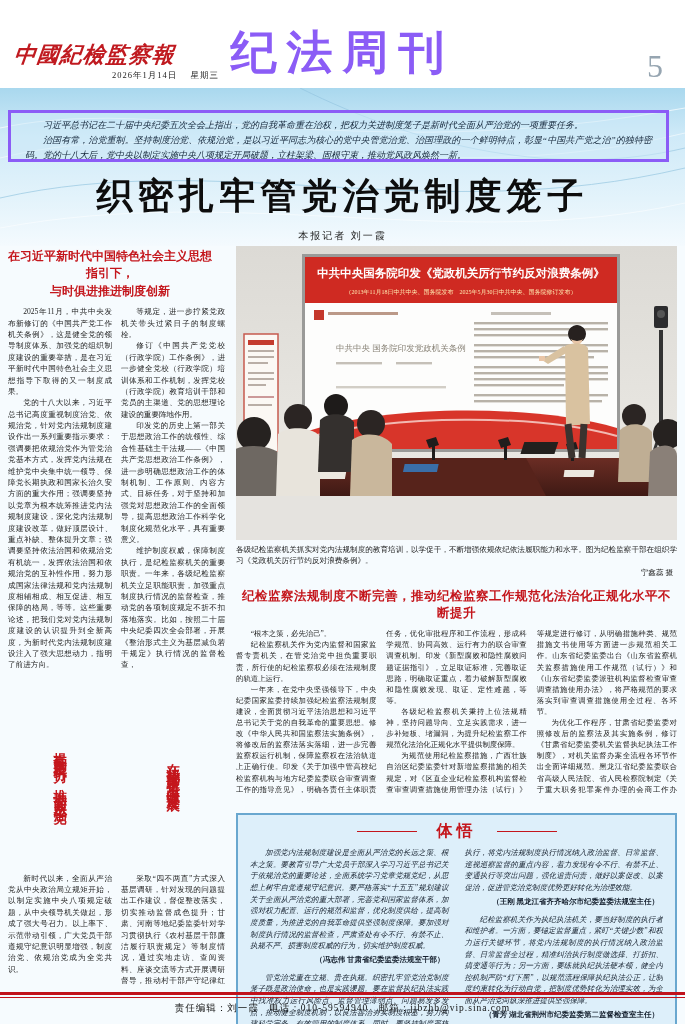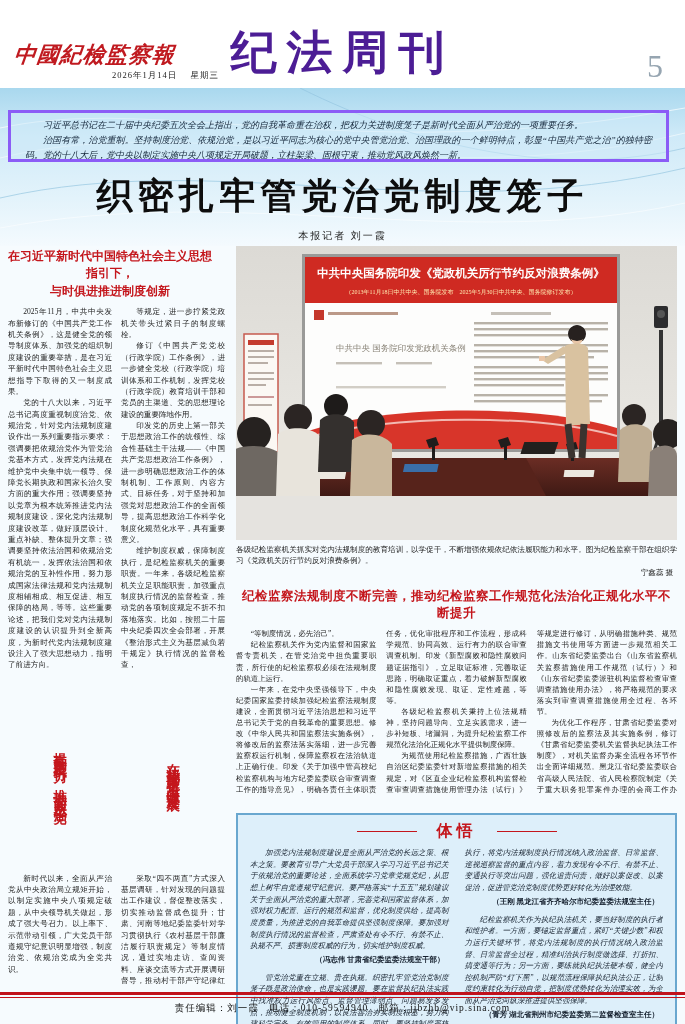--- a/index.html
+++ b/index.html
@@ -6,21 +6,21 @@
   body{
     width:685px;height:1024px;position:relative;overflow:hidden;
     background:#f6fbfe;
     font-family:"Liberation Serif", serif;
     color:#222;
   }
   
   .masthead{position:absolute;left:0;top:0;width:685px;height:88px;background:#fff;border-bottom:1px solid #555;}
   .paper-logo{position:absolute;left:14px;top:40px;font-size:22px;font-weight:bold;color:#c01a20;font-style:italic;transform:skewX(-6deg);letter-spacing:1px;white-space:nowrap;}
   .paper-date{position:absolute;left:112px;top:70px;font-size:8.5px;color:#222;letter-spacing:1px;white-space:nowrap;}
-  .weekly-title{position:absolute;left:0;right:0;top:22px;text-align:center;font-size:46px;font-weight:bold;color:#4c1d95;letter-spacing:10px;font-family:"Liberation Serif",serif;}
+  .weekly-title{position:absolute;left:0;right:0;top:22px;text-align:center;font-size:46px;font-weight:bold;color:#8b5cf6;letter-spacing:10px;font-family:"Liberation Serif",serif;}
   .page-num{position:absolute;right:22px;top:48px;font-size:32px;color:#96a5b1;font-family:"Liberation Serif",serif;}
   
   .blue-zone{position:absolute;left:0;top:88px;width:685px;height:158px;
     background:linear-gradient(180deg,#a9d8ee 0%,#cfeaf8 30%,#e3f3fb 70%,#f4fafe 100%);}
   .waves{position:absolute;left:0;top:0;width:100%;height:100%;}
   
   .intro-box{position:absolute;left:8px;top:110px;width:661px;height:52px;
     border:3px solid #8b5cf6;background:rgba(205,233,247,.55);
     padding:5px 14px 16px 14px;box-sizing:border-box;}
   .intro-box p{margin:0;font-size:9px;line-height:1.65;color:#14263a;text-align:justify;text-indent:2em;font-style:italic;}
@@ -225,21 +225,21 @@
       </svg>
     </div>
 
     <div class="caption">
       <span>各级纪检监察机关抓实对党内法规制度的教育培训，以学促干，不断增强依规依纪依法履职能力和水平。图为纪检监察干部在组织学习《党政机关厉行节约反对浪费条例》。</span>
       <span class="credit">宁鑫蕊 摄</span>
     </div>
 
     <div class="sec2-head">纪检监察法规制度不断完善，推动纪检监察工作规范化法治化正规化水平不断提升</div>
     <div class="three-cols">
-      <p>“等制度情况，必先治己”。</p>
+      <p>“根本之策，必先治己”。</p>
       <p>纪检监察机关作为党内监督和国家监督专责机关，在管党治党中担负重要职责，所行使的纪检监察权必须在法规制度的轨道上运行。</p>
       <p>一年来，在党中央坚强领导下，中央纪委国家监委持续加强纪检监察法规制度建设，全面贯彻习近平法治思想和习近平总书记关于党的自我革命的重要思想。修改《中华人民共和国监察法实施条例》，将修改后的监察法落实落细，进一步完善监察权运行机制，保障监察权在法治轨道上正确行使。印发《关于加强中管高校纪检监察机构与地方纪委监委联合审查调查工作的指导意见》，明确各责任主体职责任务，优化审批程序和工作流程，形成科学规范、协同高效、运行有力的联合审查调查机制。印发《新型腐败和隐性腐败问题证据指引》，立足取证标准，完善取证思路，明确取证重点，着力破解新型腐败和隐性腐败发现、取证、定性难题，等等。</p>
       <p>各级纪检监察机关秉持上位法规精神，坚持问题导向、立足实践需求，进一步补短板、堵漏洞，为提升纪检监察工作规范化法治化正规化水平提供制度保障。</p>
       <p>为规范使用纪检监察措施，广西壮族自治区纪委监委针对新增监察措施的相关规定，对《区直企业纪检监察机构监督检查审查调查措施使用管理办法（试行）》等规定进行修订，从明确措施种类、规范措施文书使用等方面进一步规范相关工作。山东省纪委监委出台《山东省监察机关监察措施使用工作规范（试行）》和《山东省纪委监委派驻机构监督检查审查调查措施使用办法》，将严格规范的要求落实到审查调查措施使用全过程、各环节。</p>
       <p>为优化工作程序，甘肃省纪委监委对照修改后的监察法及其实施条例，修订《甘肃省纪委监委机关监督执纪执法工作制度》，对机关监督办案全流程各环节作出全面详细规范。黑龙江省纪委监委联合省高级人民法院、省人民检察院制定《关于重大职务犯罪案件办理的会商工作办法》，加强与司法机关的工作配合、工作制约，推动重大案件查办取得更好政治效果、纪法效果、社会效果。河南省</p>
 
     </div>
 
     <div class="tiwu">
       <div class="tiwu-title">

